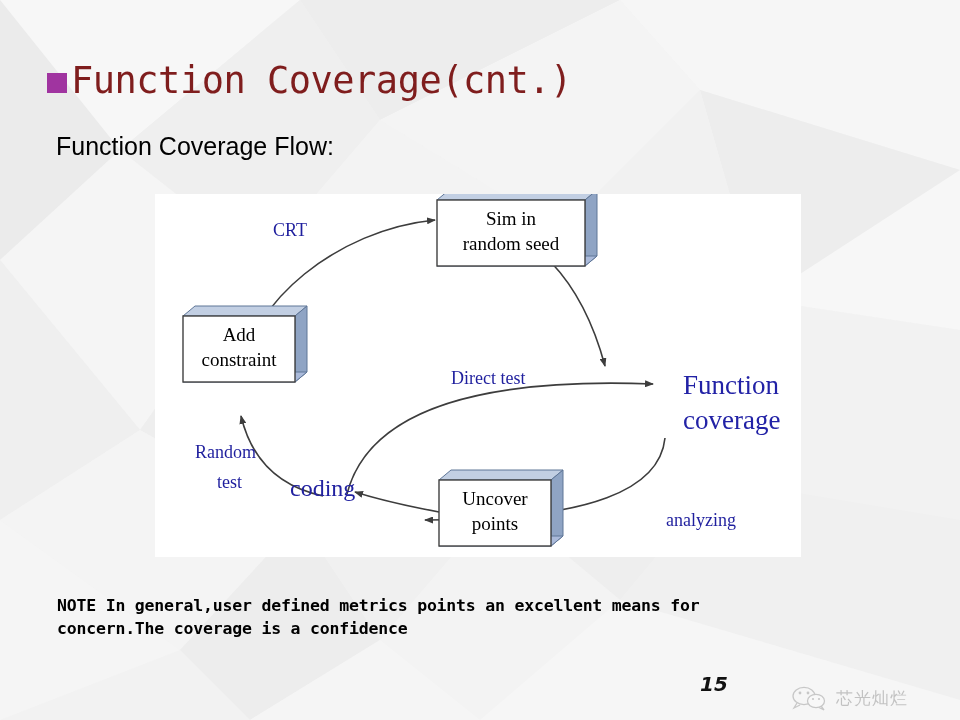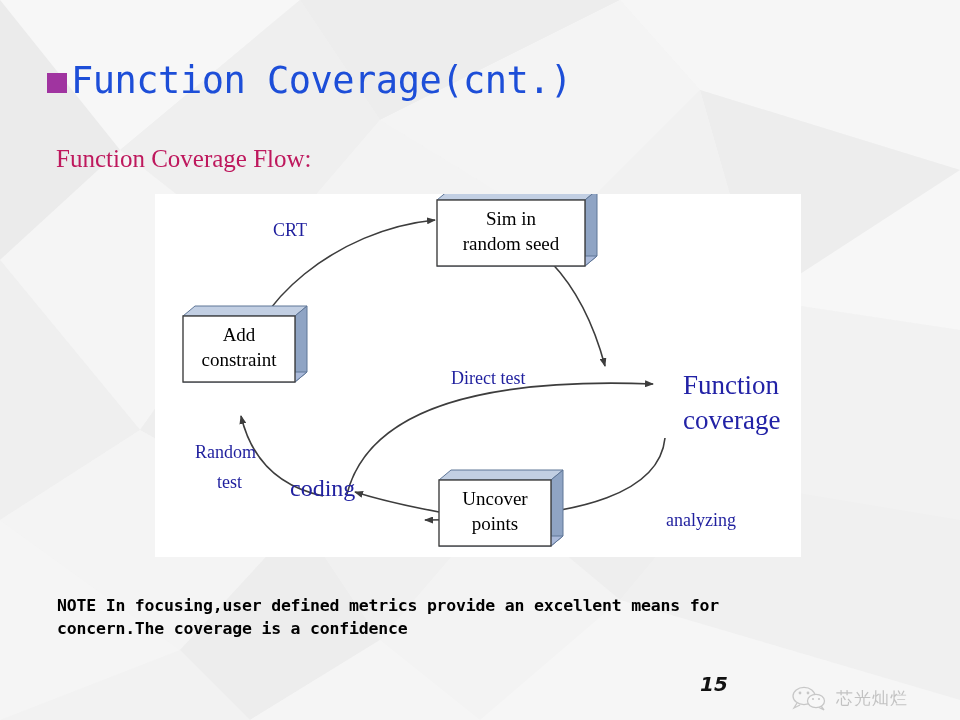--- a/index.html
+++ b/index.html
@@ -44,34 +44,33 @@
     height: 20px;
     background: #a034a0;
     margin-right: 4px;
     margin-top: 4px;
     flex: 0 0 auto;
   }
   #title-text {
     font-family: "DejaVu Sans Mono", "Liberation Mono", monospace;
     font-size: 37px;
     line-height: 1;
-    color: #1d4ed8;
+    color: #7f1d1d;
     letter-spacing: -0.5px;
     white-space: nowrap;
   }
   #subtitle-text {
     position: absolute;
     left: 56px;
     top: 134px;
-    font-family: Liberation Serif, serif;
+    font-family: Liberation Sans, sans-serif;
     font-size: 25px;
     line-height: 1;
-    color: #be185d;
-    white-space: nowrap;
-    margin-top: 12px;
+    color: #000000;
+    white-space: nowrap;
   }
 
   
   #diagram-panel {
     position: absolute;
     left: 155px;
     top: 194px;
     width: 646px;
     height: 363px;
     background: #8b5cf6;
@@ -252,21 +251,21 @@
       <text class="edge-label" x="511" y="332">analyzing</text>
 
       <g>
         <text class="edge-label" x="40" y="264">Random</text>
         <text class="edge-label" x="62" y="294">test</text>
       </g>
     </svg>
   </div>
 
   <div id="note-block">
-    <span class="note-line">NOTE In focusing,user defined metrics provide an excellent means for</span>
+    <span class="note-line">NOTE In general,user defined metrics points an excellent means for</span>
     <span class="note-line">concern.The coverage is a confidence</span>
   </div>
 
   <div id="page-number">15</div>
 
   <div id="watermark">
     <svg id="watermark-icon" width="40" height="26" viewBox="0 0 40 26" xmlns="http://www.w3.org/2000/svg">
       <ellipse cx="14" cy="11" rx="11" ry="8.6" fill="none" stroke="#6b6b6b" stroke-width="1.3"></ellipse>
       <path d="M 7 18 L 4 23 L 10 20" fill="none" stroke="#6b6b6b" stroke-width="1.3"></path>
       <circle cx="10" cy="8" r="1.4" fill="#6b6b6b"></circle>

